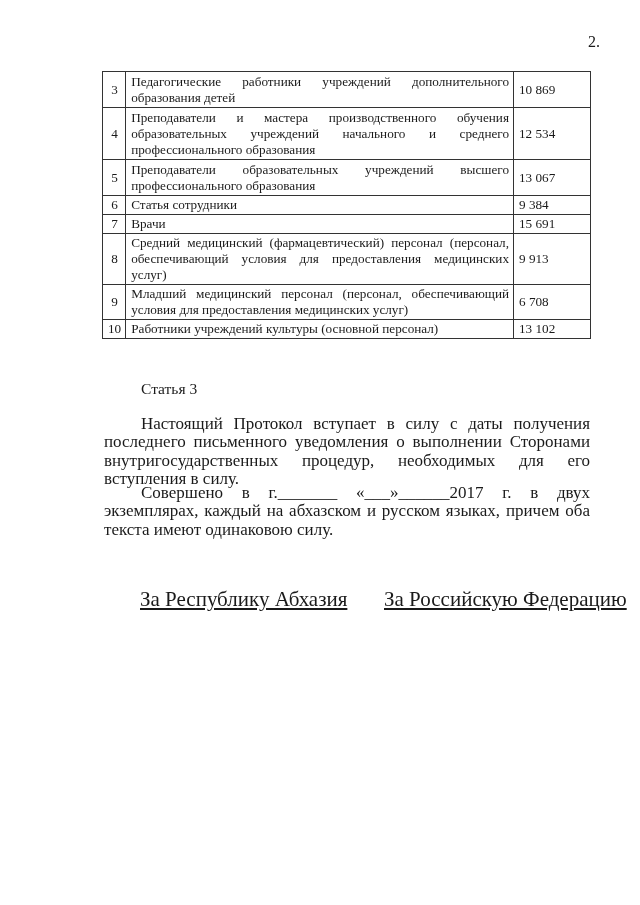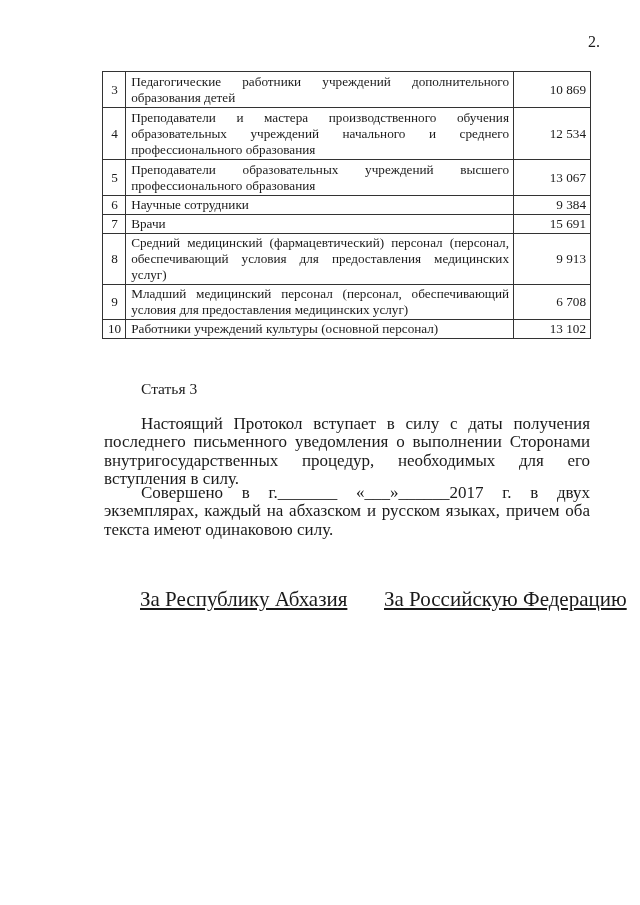--- a/index.html
+++ b/index.html
@@ -17,21 +17,21 @@
     border-collapse: collapse;
     font-size: 13.2px; line-height: 16px;
   }
   table.stats td {
     border: 1px solid #333;
     padding: 1px 4px 1px 5px;
     vertical-align: middle;
   }
   td.num { width: 13px; text-align: center; padding: 1px 3px; }
   td.desc { text-align: justify; text-align-last: left; }
-  td.val { width: 67px; text-align: right; padding: 1px 2px; }
+  td.val { width: 67px; text-align: left; padding: 1px 2px; }
   .article-heading {
     position: absolute; left: 141px; top: 380px;
     font-weight: normal; font-size: 15.5px;
   }
   .para {
     position: absolute; left: 104px; width: 486px;
     font-size: 17px; line-height: 18.3px;
     text-align: justify; text-indent: 37px;
   }
   .para1 { top: 415px; }
@@ -59,21 +59,21 @@
         <td class="desc">Преподаватели и мастера производственного обучения образовательных учреждений начального и среднего профессионального образования</td>
         <td class="val">12 534</td>
       </tr>
       <tr style="height: 36px;">
         <td class="num">5</td>
         <td class="desc">Преподаватели образовательных учреждений высшего профессионального образования</td>
         <td class="val">13 067</td>
       </tr>
       <tr style="height: 17px;">
         <td class="num">6</td>
-        <td class="desc">Научные сотрудники</td>
+        <td class="desc">Статья сотрудники</td>
         <td class="val">9 384</td>
       </tr>
       <tr style="height: 17px;">
         <td class="num">7</td>
         <td class="desc">Врачи</td>
         <td class="val">15 691</td>
       </tr>
       <tr style="height: 35px;">
         <td class="num">8</td>
         <td class="desc">Средний медицинский (фармацевтический) персонал (персонал, обеспечивающий условия для предоставления медицинских услуг)</td>

